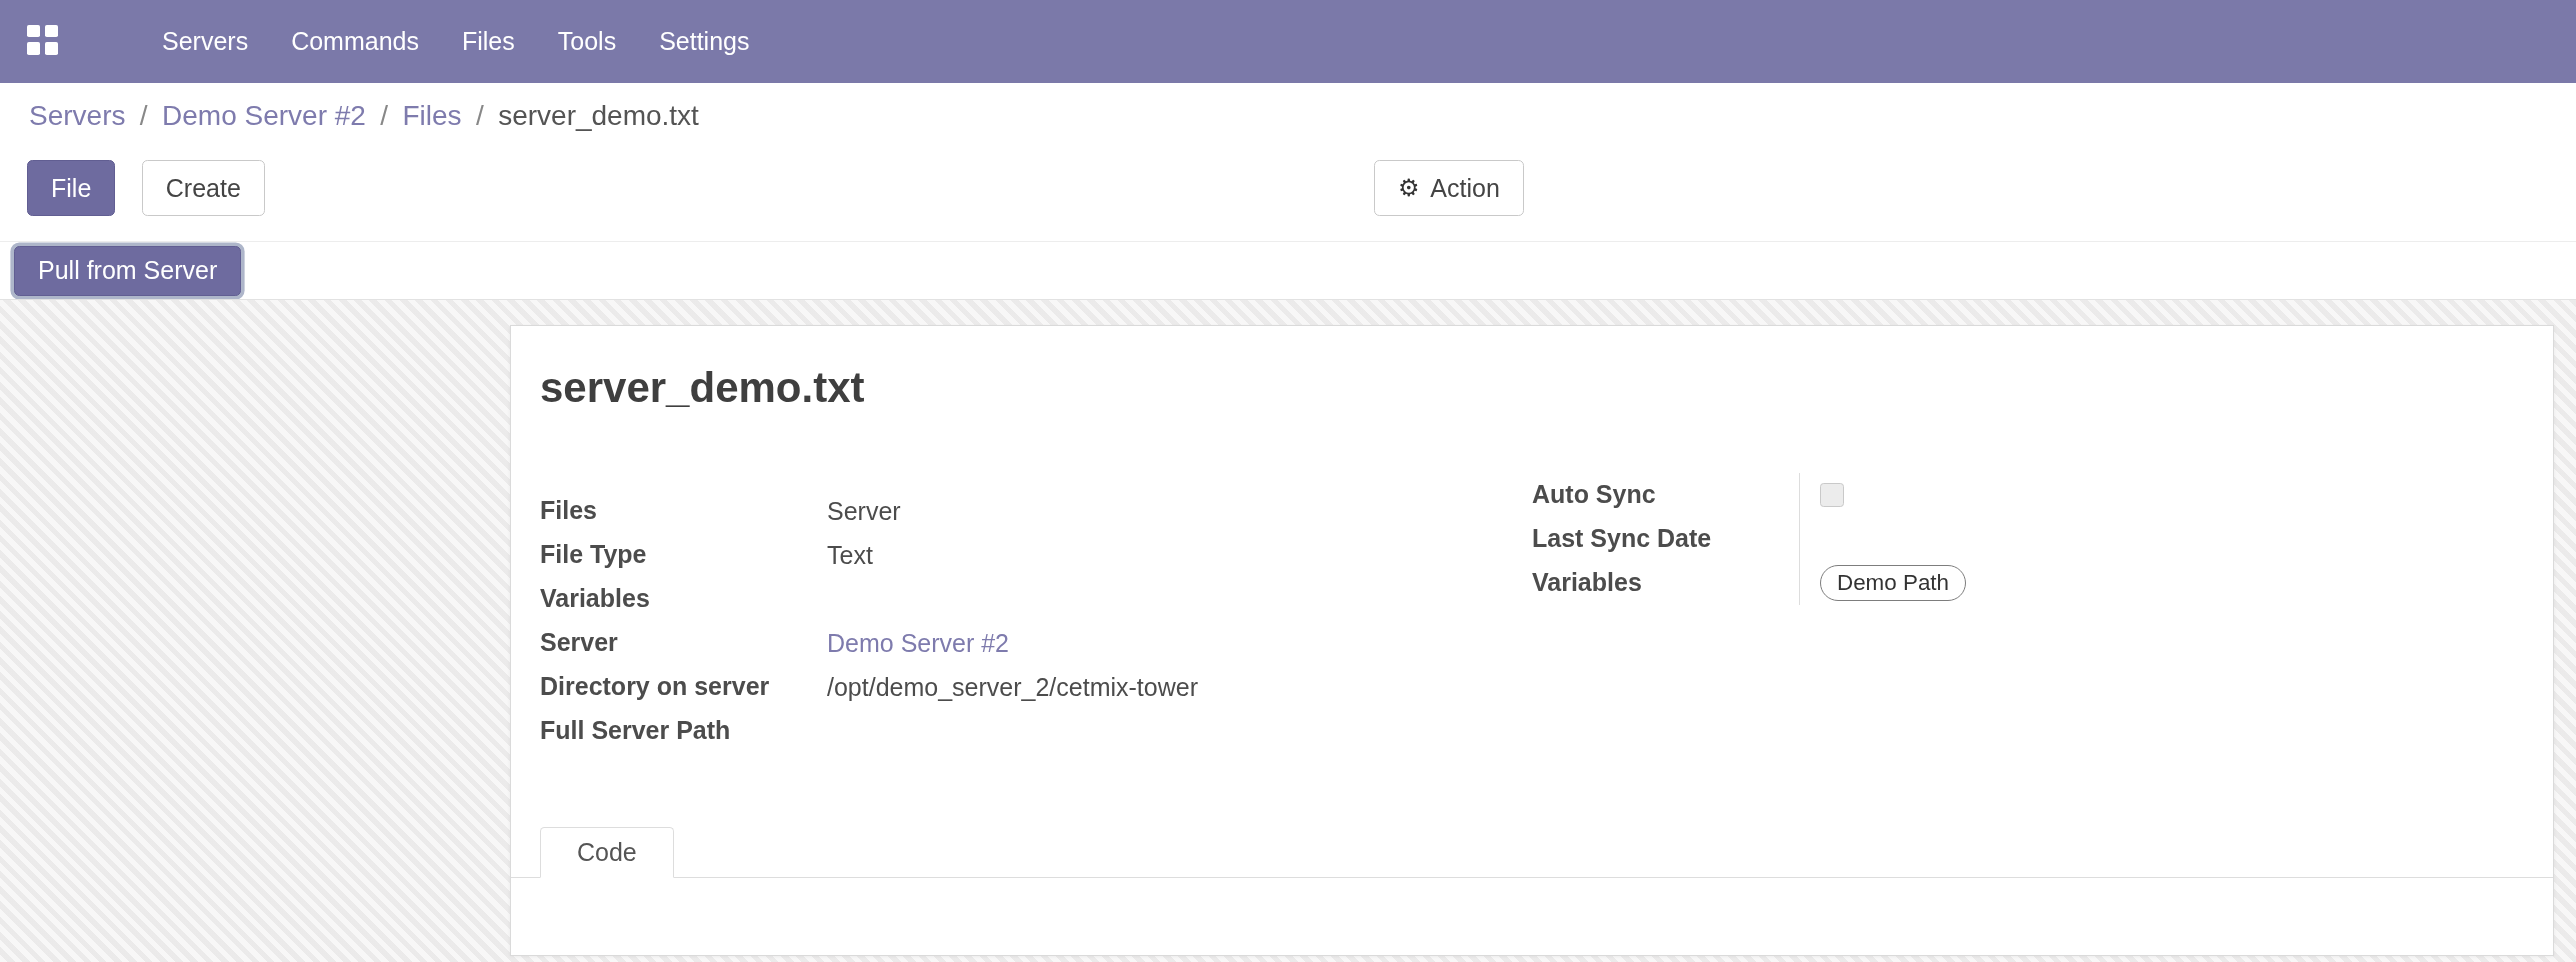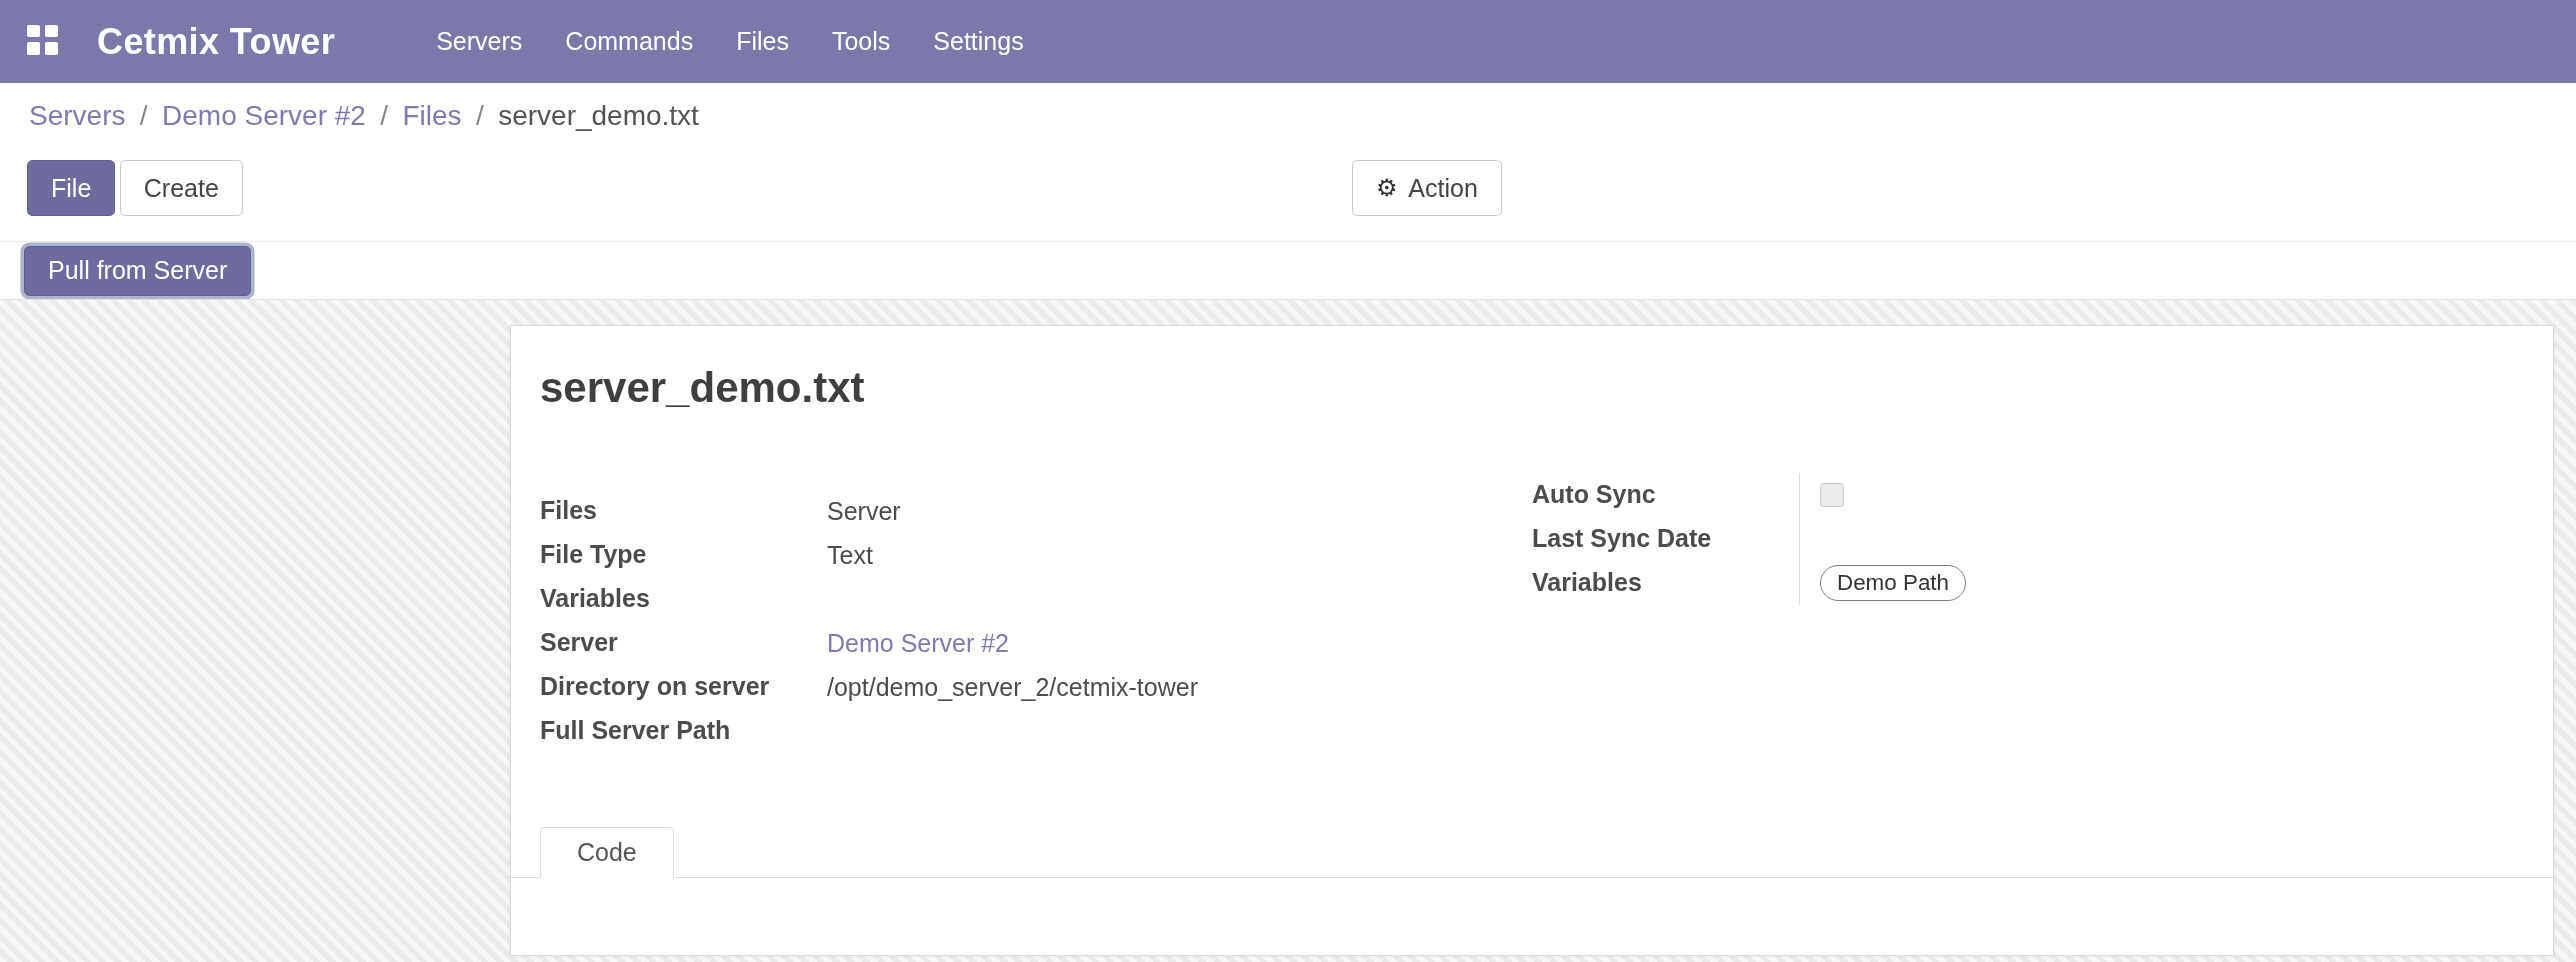--- a/index.html
+++ b/index.html
@@ -53,31 +53,31 @@
   .btn{
     display:inline-flex;align-items:center;justify-content:center;
     font-size:25px;border-radius:5.4px;padding:0 23px;height:56px;
     cursor:pointer;border:0.9px solid transparent;white-space:nowrap;
     font-family:"Liberation Sans",sans-serif;
   }
   .btn-primary{
     background:var(--button-primary);color:#ffffff;border-color:#615e92;
   }
   .btn-default{
-    background:#ffffff;color:#444444;border-color:#c9c9c9;
+    background:#ffffff;color:#444444;border-color:#c9c9c9;margin-left:22px;
   }
   .cp-left{position:absolute;left:27px;top:0;display:flex;gap:4.5px;}
   .action-btn{position:absolute;left:1352px;top:0;gap:10.8px;}
   .gear{font-size:24px;line-height:1;color:#333;}
 
   
   .statusbar{
     position:absolute;top:241px;left:0;width:2576px;height:58px;
     background:#ffffff;border-top:0.9px solid #ededed;
-    display:flex;align-items:center;padding:0 24px;
+    display:flex;align-items:center;padding:0 14px;
   }
   .pull-btn{
     height:50px;
     box-shadow:0 0 0 3.6px #aeb6ca;
   }
 
   
   .content{
     position:absolute;top:299px;left:0;width:2576px;height:663px;
     background-color:#f0efef;
@@ -134,21 +134,20 @@
 </head>
 <body>
 
 <div class="navbar">
   <div class="apps-icon">
     <span></span>
     <span></span>
     <span></span>
     <span></span>
   </div>
-  <div class="brand">Cetmix Tower</div>
   <div class="nav-menu">
     <span class="nav-item">Servers</span>
     <span class="nav-item">Commands</span>
     <span class="nav-item">Files</span>
     <span class="nav-item">Tools</span>
     <span class="nav-item">Settings</span>
   </div>
 </div>
 
 <div class="breadcrumb">

